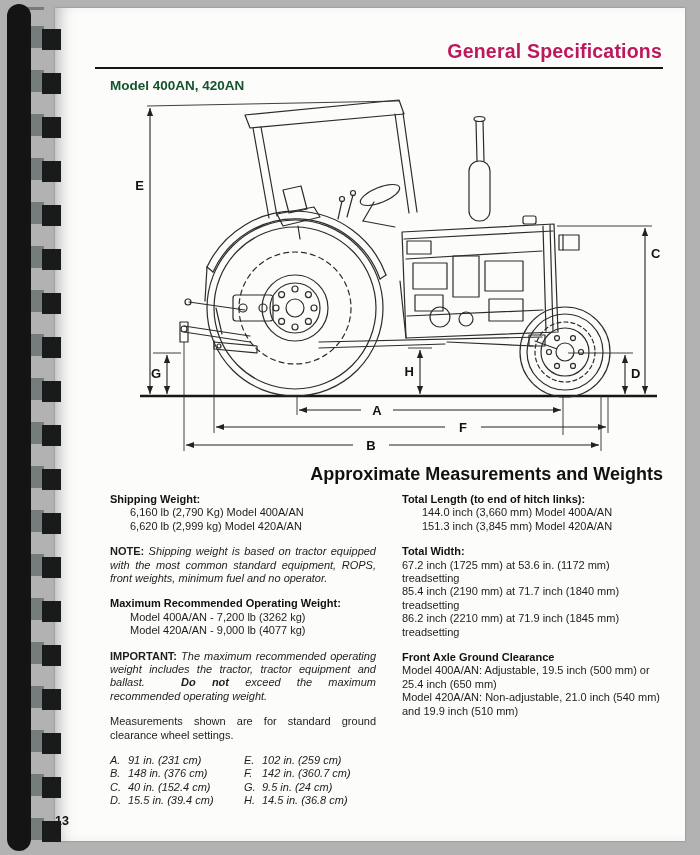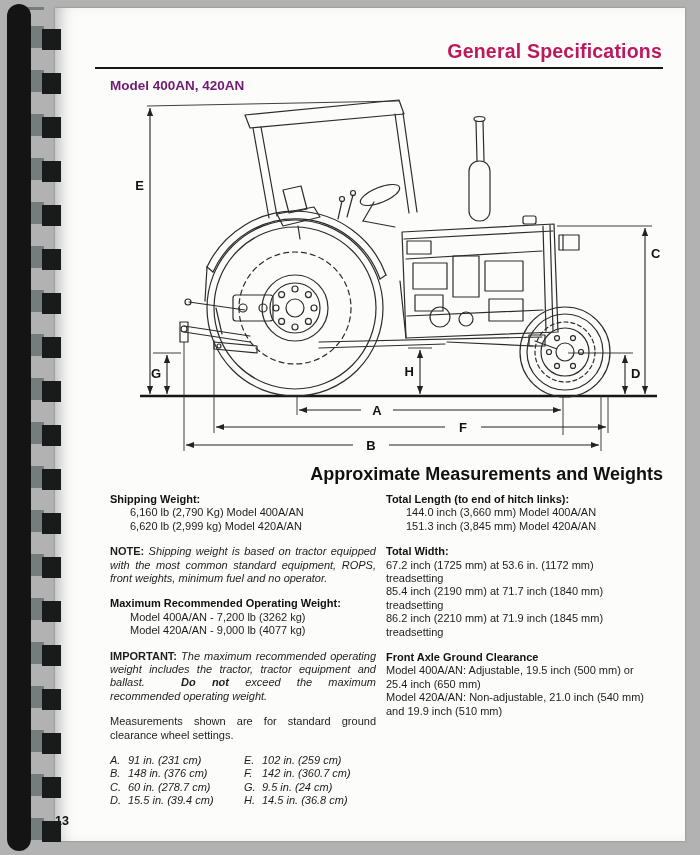--- a/index.html
+++ b/index.html
@@ -19,33 +19,33 @@
   }
   .header-title{
     position:absolute;top:32px;right:23px;
     font-size:19.5px;font-weight:bold;letter-spacing:.2px;color:#be185d;
   }
   .header-rule{
     position:absolute;top:59px;left:40px;right:22px;height:2.4px;background:#161616;
   }
   .model-heading{
     position:absolute;top:70px;left:55px;
-    font-size:13.5px;font-weight:bold;color:#701a75;
+    font-size:13.5px;font-weight:bold;color:#14532d;
   }
   .diagram{position:absolute;top:87px;left:40px;width:570px;height:365px;}
   .art{stroke:#2c2c2c;fill:none;stroke-width:1.2;stroke-linecap:round;stroke-linejoin:round;}
   .dline{stroke:#222;fill:none;stroke-width:1.1;}
   .tick{stroke:#2a2a2a;stroke-width:.9;}
   .ground{stroke:#161616;stroke-width:2.4;}
   .dlbl{font-family:"Liberation Sans",sans-serif;font-size:13px;font-weight:bold;fill:#111;}
   .section-title{
     position:absolute;top:456px;left:40px;right:22px;text-align:right;
     font-size:18px;font-weight:bold;color:#111;
   }
-  .cols{position:absolute;top:485px;left:55px;width:564px;display:flex;gap:10px;
+  .cols{position:absolute;top:485px;left:55px;width:564px;display:flex;gap:26px;
         font-size:11px;line-height:13.4px;}
   .col-left{width:266px;}
   .col-right{width:272px;}
   .block{margin-bottom:12px;}
   .h{font-weight:bold;color:#111;}
   .ind{padding-left:20px;}
   p.par{margin:0 0 12px 0;text-align:justify;}
   .b{font-weight:bold;}
   .i{font-style:italic;}
   .bi{font-weight:bold;font-style:italic;margin-left:20px;}
@@ -254,21 +254,21 @@
           <div class="ind">Model 420A/AN - 9,000 lb (4077 kg)</div>
         </div>
 
         <p class="par"><span class="b">IMPORTANT:</span><span class="i"> The maximum recommended operating weight includes the tractor, tractor equipment and ballast. </span><span class="bi">Do not</span><span class="i"> exceed the maximum recommended operating weight.</span></p>
 
         <p class="par">Measurements shown are for standard ground clearance wheel settings.</p>
 
         <div class="dimlist">
           <div><span class="dk">A.</span><span>91 in. (231 cm)</span></div>
           <div><span class="dk">B.</span><span>148 in. (376 cm)</span></div>
-          <div><span class="dk">C.</span><span>60 in. (278.7 cm)</span></div>
+          <div><span class="dk">C.</span><span>40 in. (152.4 cm)</span></div>
           <div><span class="dk">D.</span><span>15.5 in. (39.4 cm)</span></div>
           <div><span class="dk">E.</span><span>102 in. (259 cm)</span></div>
           <div><span class="dk">F.</span><span>142 in. (360.7 cm)</span></div>
           <div><span class="dk">G.</span><span>9.5 in. (24 cm)</span></div>
           <div><span class="dk">H.</span><span>14.5 in. (36.8 cm)</span></div>
         </div>
       </div>
 
       <div class="col-right">
         <div class="block">

